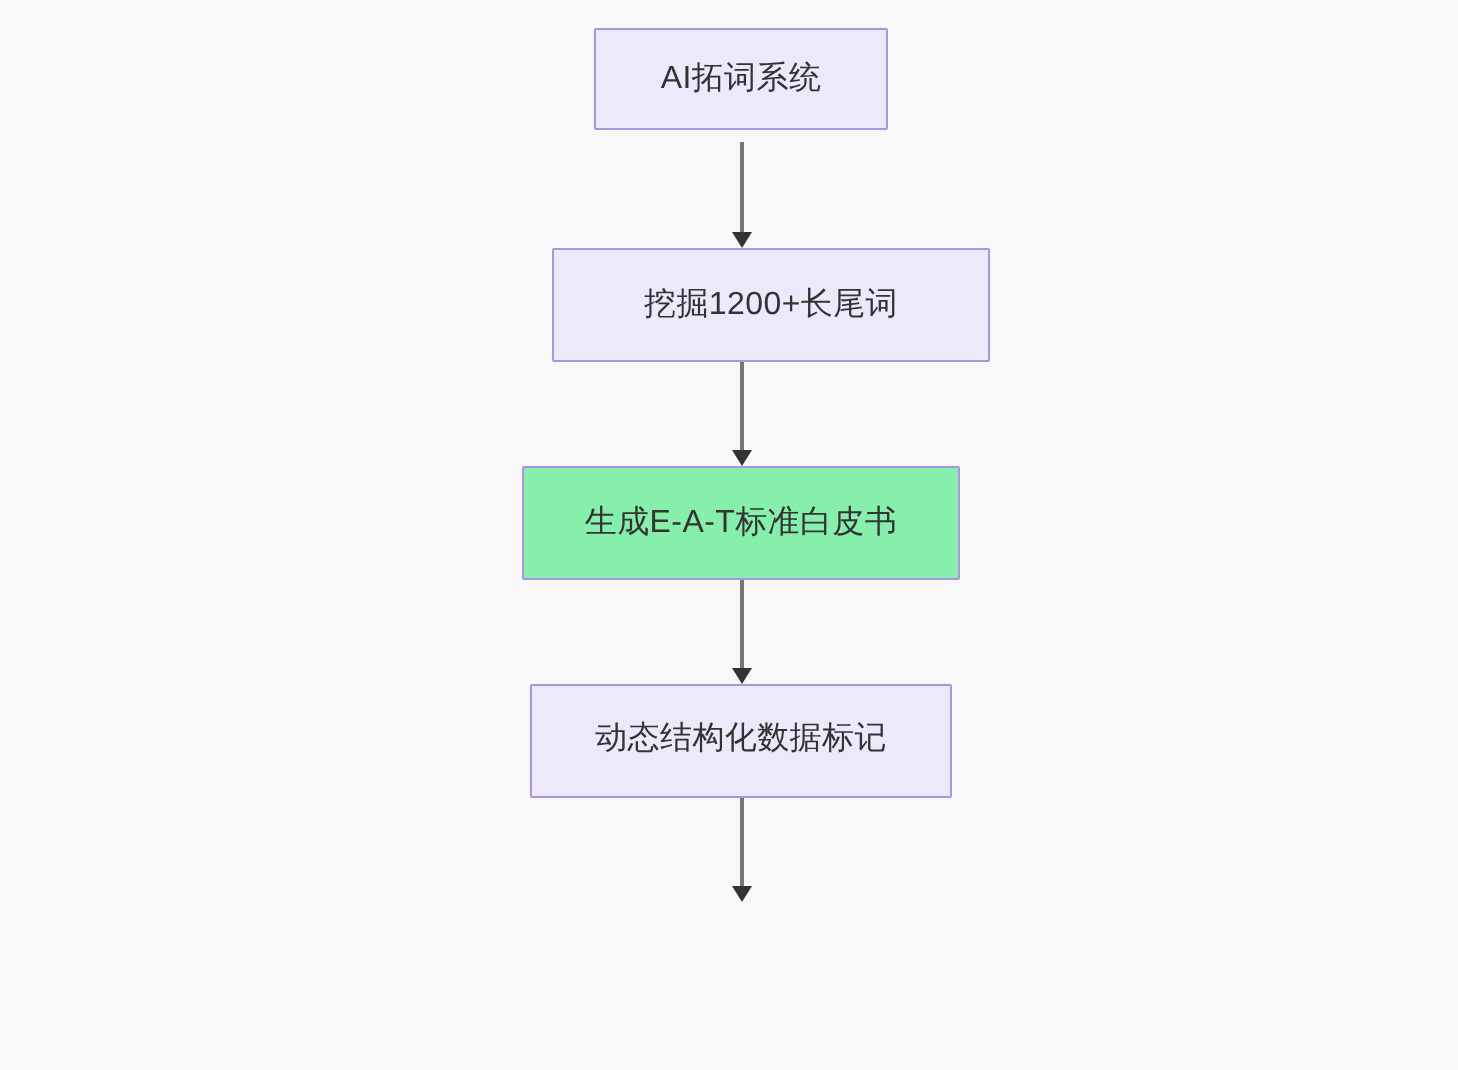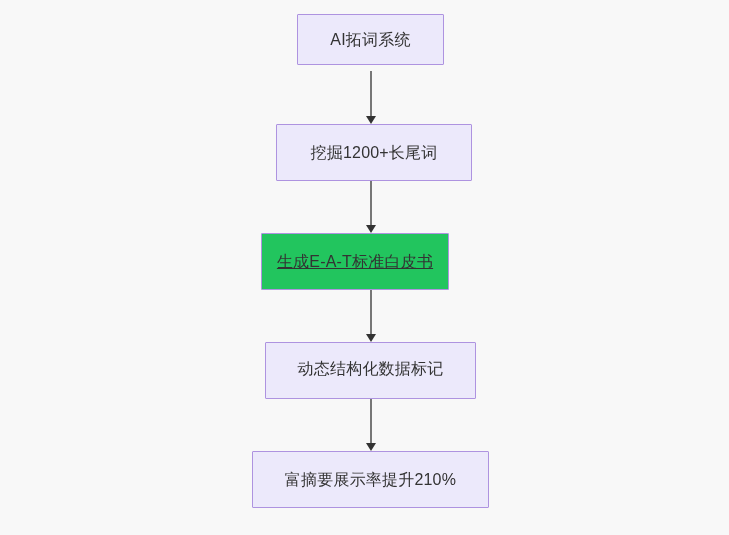--- a/index.html
+++ b/index.html
@@ -71,25 +71,22 @@
       <div class="edge-line" style="height: 45px; background: rgb(119, 119, 119);"></div>
       <div class="edge-arrow" style="top: 44px; border-top-color: rgb(51, 51, 51);"></div>
     </div>
     <div class="edge" style="left: 366px; top: 399px; height: 52px;">
       <div class="edge-line" style="height: 45px; background: rgb(119, 119, 119);"></div>
       <div class="edge-arrow" style="top: 44px; border-top-color: rgb(51, 51, 51);"></div>
     </div>
     <div class="node" style="left: 297px; top: 14px; width: 147px; height: 51px; background: rgb(236, 233, 251); border-color: rgb(174, 147, 224);">
       <span style="color: rgb(51, 51, 51);">AI拓词系统</span>
     </div>
-    <div class="node" style="left: 276px; top: 124px; width: 196px; height: 57px; background: rgb(236, 233, 251); border-color: rgb(174, 147, 224);">
+    <div class="node" style="left: 276px; top: 124px; width: 219px; height: 57px; background: rgb(236, 233, 251); border-color: rgb(174, 147, 224);">
       <span style="color: rgb(51, 51, 51);">挖掘1200+长尾词</span>
     </div>
-    <div class="node" style="left: 261px; top: 233px; width: 188px; height: 57px; background: #22c55e; border-color: rgb(174, 147, 224); text-decoration: underline;">
+    <div class="node" style="left: 261px; top: 233px; width: 219px; height: 57px; background: #86efac; border-color: rgb(174, 147, 224);">
       <span style="color: rgb(51, 51, 51);">生成E-A-T标准白皮书</span>
     </div>
     <div class="node" style="left: 265px; top: 342px; width: 211px; height: 57px; background: rgb(236, 233, 251); border-color: rgb(174, 147, 224); font-family: Liberation Mono, monospace;">
       <span style="color: rgb(51, 51, 51);">动态结构化数据标记</span>
     </div>
-    <div class="node" style="left: 252px; top: 451px; width: 237px; height: 57px; background: rgb(236, 233, 251); border-color: rgb(174, 147, 224);">
-      <span style="color: rgb(51, 51, 51);">富摘要展示率提升210%</span>
-    </div>
   </div>
 
 </body></html>

